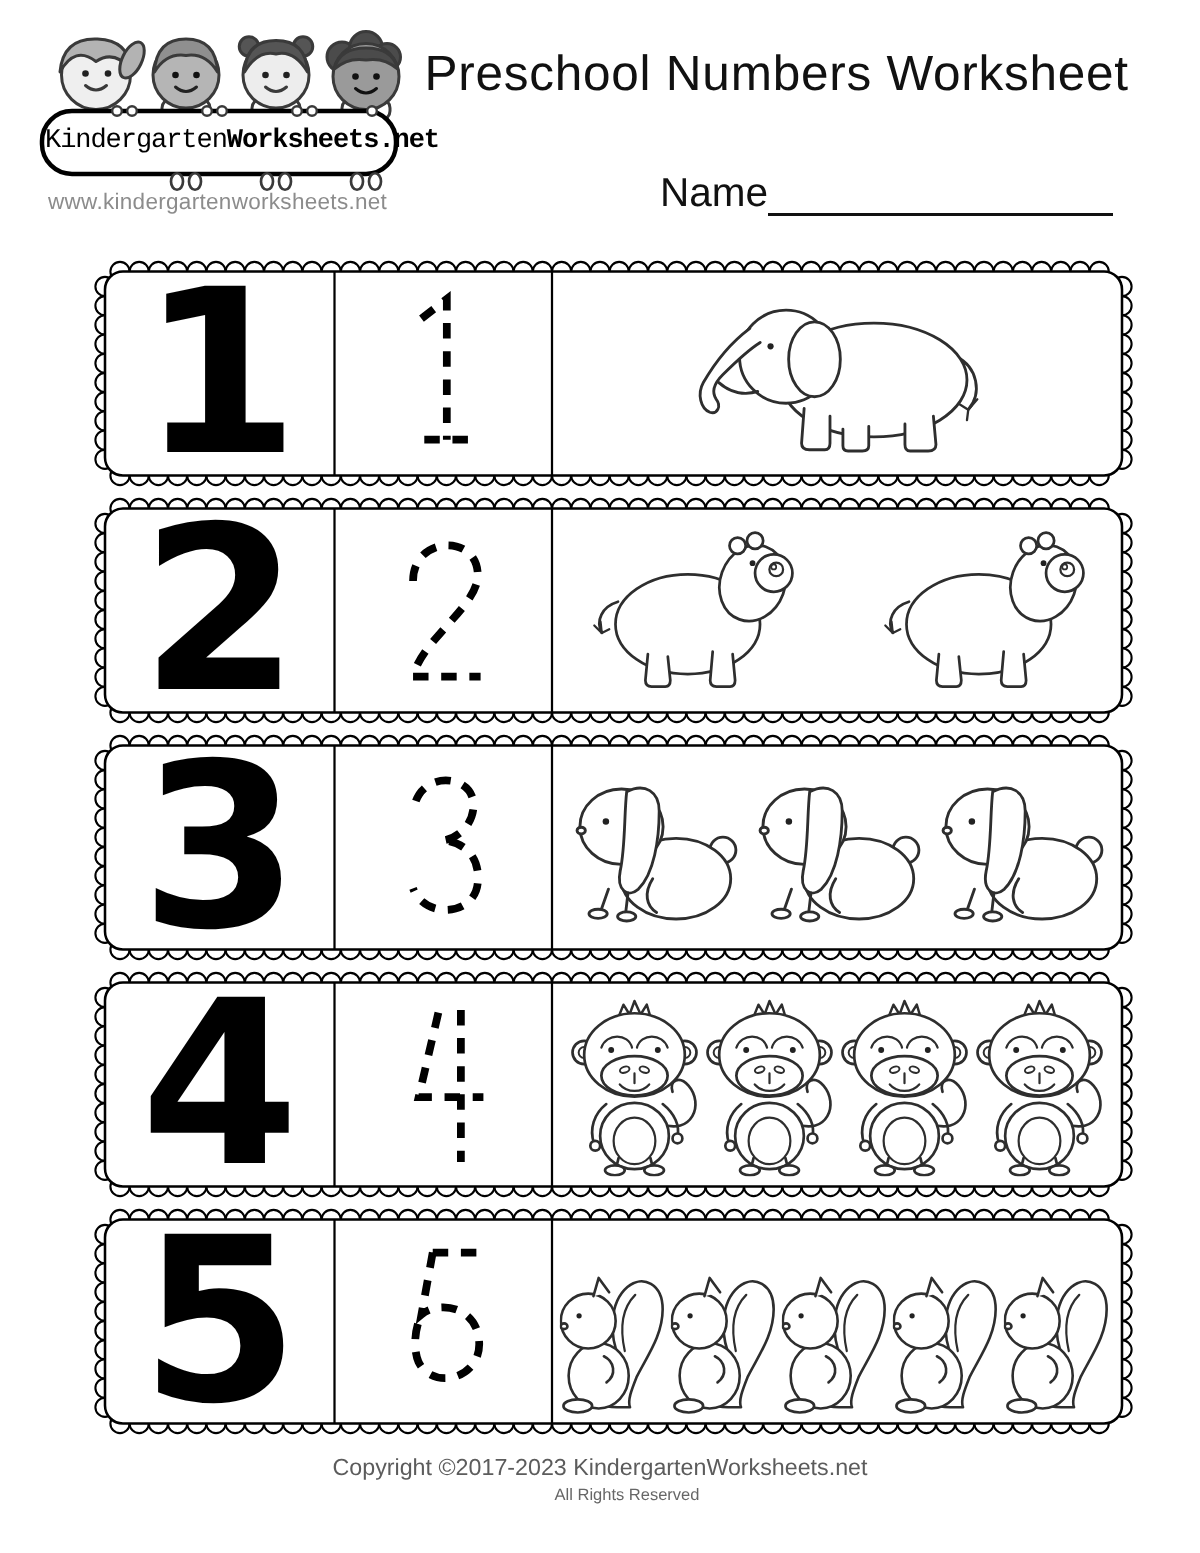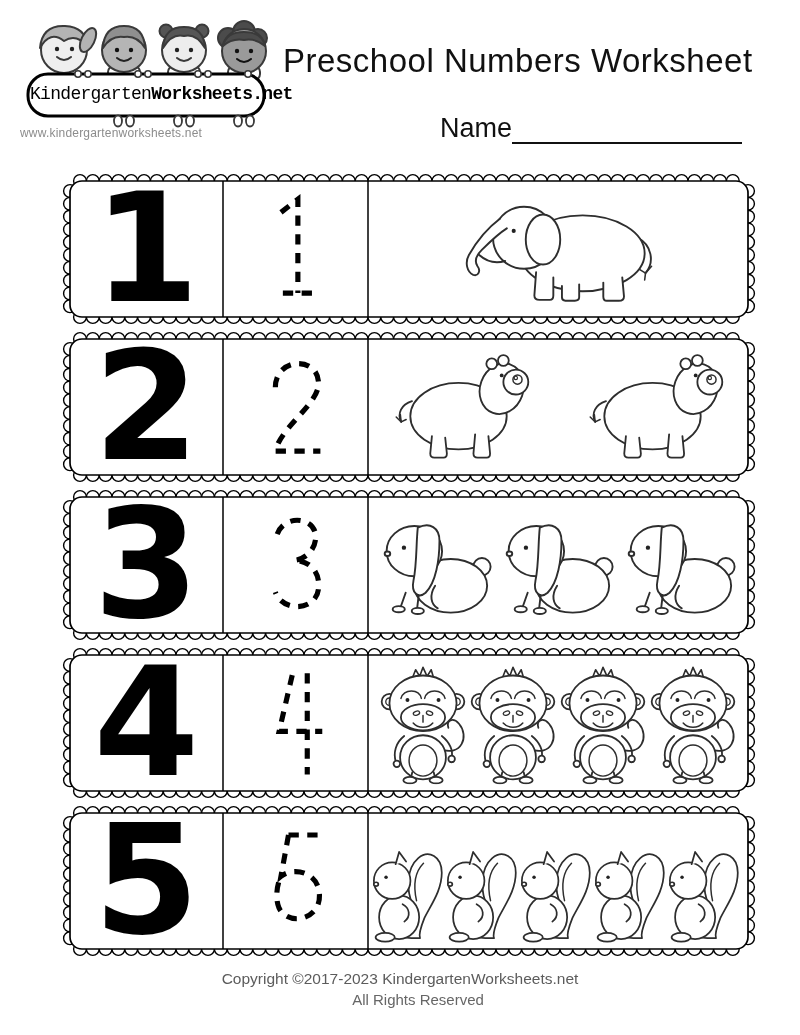--- a/index.html
+++ b/index.html
@@ -4,43 +4,43 @@
 <style>
   html,body{margin:0;padding:0;background:#fff;}
   .page{position:relative;width:800px;height:1035px;background:#fff;overflow:hidden;
         font-family:"Liberation Sans",sans-serif;color:#111;}
   
   .logo-art{position:absolute;left:20px;top:20px;width:250px;height:108px;}
   .sign-text{position:absolute;left:30px;top:84px;width:230px;text-align:center;
              font-size:18px;letter-spacing:-0.7px;white-space:nowrap;color:#000;
              font-family:Liberation Mono, monospace;}
   .sign-text b{font-weight:800;}
-  .site-url{position:absolute;left:20px;top:126px;font-size:12px;color:#8c8c8c;
+  .site-url{position:absolute;left:32px;top:126px;font-size:15px;color:#8c8c8c;
             letter-spacing:0.2px;}
-  .title{position:absolute;left:283px;top:42px;margin:0;font-size:33px;font-weight:400;
+  .title{position:absolute;left:283px;top:30px;margin:0;font-size:33px;font-weight:400;
          letter-spacing:0.5px;color:#111;}
   .name-line{position:absolute;left:440px;top:112px;font-size:27px;color:#111;
              display:flex;align-items:flex-end;text-align:right;}
   .name-line .rule{display:inline-block;width:230px;height:30px;
                    border-bottom:2.5px solid #111;}
   
   .row{position:absolute;left:62px;width:694px;height:152px;}
   .frame{position:absolute;left:0;top:0;width:694px;height:152px;}
   .cell{position:absolute;top:8px;height:136px;display:flex;align-items:center;
         justify-content:center;}
   .cell.num{left:8px;width:153px;font-family:"DejaVu Sans",sans-serif;font-weight:bold;
             font-size:152px;line-height:136px;color:#000;}
   .cell.trace{left:161px;width:145px;}
   .trace-svg{width:94px;height:122px;}
   .cell.animals{left:306px;width:380px;}
   .cell.animals.align-end{align-items:flex-end;padding-bottom:2px;box-sizing:border-box;}
   
   .footer{position:absolute;left:0;top:970px;width:800px;text-align:center;color:#5c5c5c;}
   .footer .l1{font-size:15.5px;}
-  .footer .l2{font-size:15px;margin-top:3px;color:#666;padding-left:36px;}
+  .footer .l2{font-size:11px;margin-top:3px;color:#666;padding-left:36px;}
   .defs-holder{position:absolute;width:0;height:0;overflow:hidden;}
 </style>
 </head>
 <body>
 
 <div class="page">
 
   <svg class="logo-art" viewBox="0 0 250 108" xmlns="http://www.w3.org/2000/svg">
 
     <g>

